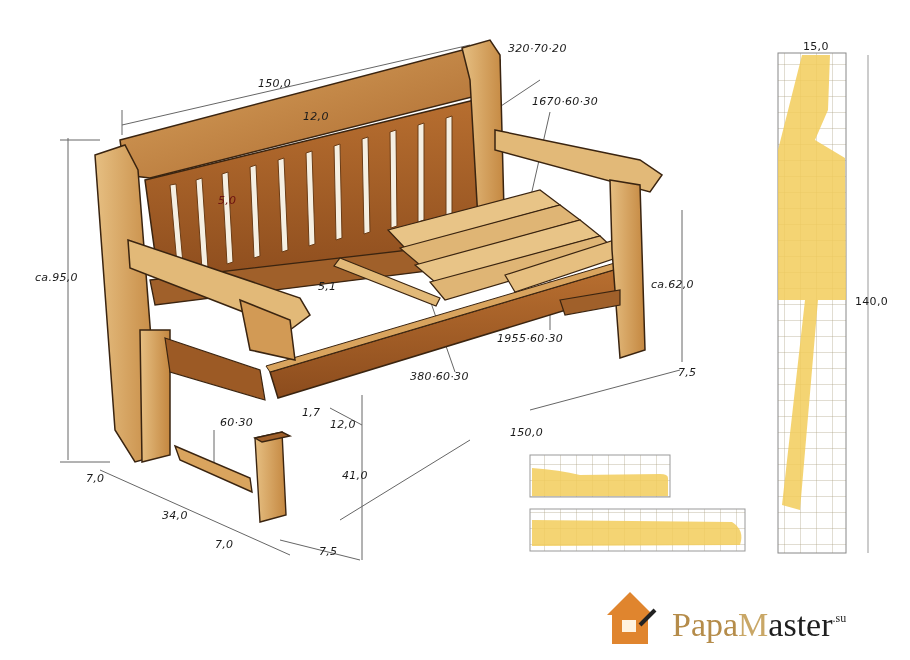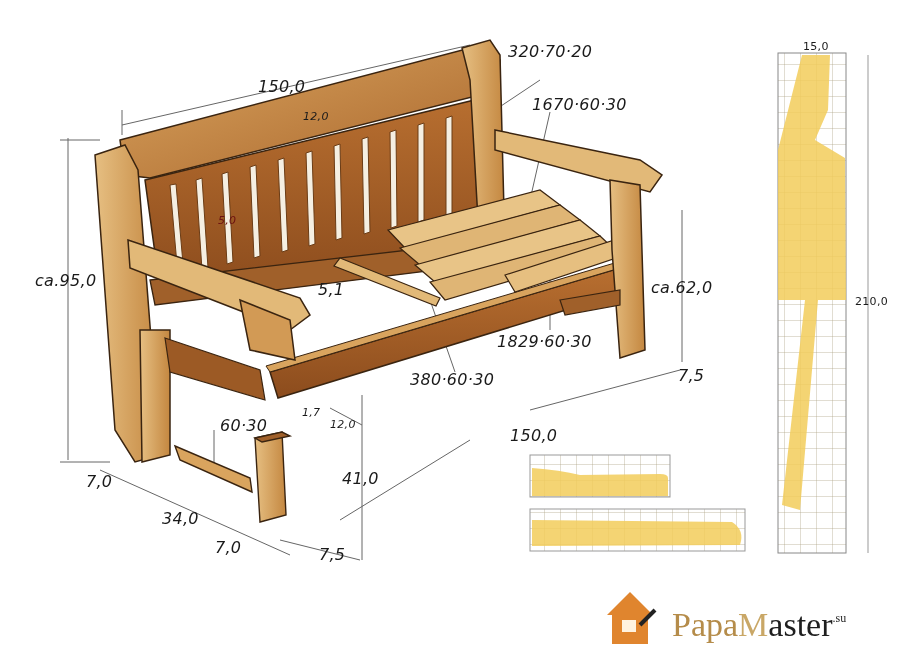--- a/index.html
+++ b/index.html
@@ -1,22 +1,22 @@
 <!DOCTYPE html>
 <html><head>
 <meta charset="utf-8">
 <style>
   html, body { margin: 0; padding: 0; background: #ffffff; }
   body { width: 910px; height: 660px; position: relative; overflow: hidden;
          font-family: "DejaVu Sans", sans-serif; }
   #stage { position: absolute; left: 0; top: 0; width: 910px; height: 660px; }
   .dim { position: absolute; font-family: "DejaVu Sans", sans-serif; font-style: italic;
-         font-size: 16px; color: #1a1a1a; white-space: nowrap; letter-spacing: 0.3px; }
+         font-size: 11px; color: #1a1a1a; white-space: nowrap; letter-spacing: 0.3px; }
   .dim.small { font-size: 11px; }
-  .dim.red { color: #6b1010; margin-top: 20px; }
+  .dim.red { color: #6b1010; }
   .caption { position: absolute; left: 182px; top: 618px; font-family: "Liberation Serif", serif;
              font-weight: bold; font-size: 19px; color: #1a1a1a; white-space: nowrap; }
   .brand { position: absolute; left: 672px; top: 606px; font-family: "Liberation Serif", serif;
            font-size: 34px; color: #1f1f1f; white-space: nowrap; }
   .brand .m { color: #c9a766; }
   .brand .p { color: #b58c4a; }
   .brand sup { font-size: 12px; vertical-align: 14px; }
 </style>
 </head>
 <body>
@@ -139,32 +139,32 @@
 
 
 <span class="dim" style="left:258px;top:77px;">150,0</span>
 <span class="dim small" style="left:303px;top:110px;">12,0</span>
 <span class="dim small red" style="left:218px;top:194px;">5,0</span>
 <span class="dim" style="left:35px;top:271px;">ca.95,0</span>
 <span class="dim" style="left:318px;top:280px;">5,1</span>
 <span class="dim" style="left:508px;top:42px;">320·70·20</span>
 <span class="dim" style="left:532px;top:95px;">1670·60·30</span>
 <span class="dim" style="left:651px;top:278px;">ca.62,0</span>
-<span class="dim" style="left:497px;top:332px;">1829·60·30</span>
+<span class="dim" style="left:497px;top:332px;">1955·60·30</span>
 <span class="dim" style="left:410px;top:370px;text-align:center;">380·60·30</span>
 <span class="dim" style="left:678px;top:366px;">7,5</span>
 <span class="dim small" style="left:302px;top:406px;">1,7</span>
 <span class="dim small" style="left:330px;top:418px;">12,0</span>
 <span class="dim" style="left:510px;top:426px;">150,0</span>
 <span class="dim" style="left:188px;top:416px;margin-left:32px;">60·30</span>
 <span class="dim" style="left:342px;top:469px;">41,0</span>
 <span class="dim" style="left:86px;top:472px;">7,0</span>
 <span class="dim" style="left:162px;top:497px;margin-top:12px;">34,0</span>
 <span class="dim" style="left:215px;top:538px;">7,0</span>
 <span class="dim" style="left:319px;top:545px;">7,5</span>
 <span class="dim small" style="left:803px;top:40px;font-style:normal;">15,0</span>
-<span class="dim small" style="left:855px;top:295px;font-style:normal;">210,0</span>
+<span class="dim small" style="left:855px;top:295px;font-style:normal;">140,0</span>
 
 
 <div class="brand">
   <span class="p">Papa</span><span class="m">M</span><span>aster</span><sup>.su</sup>
 </div>
 </div>
 
 </body></html>

